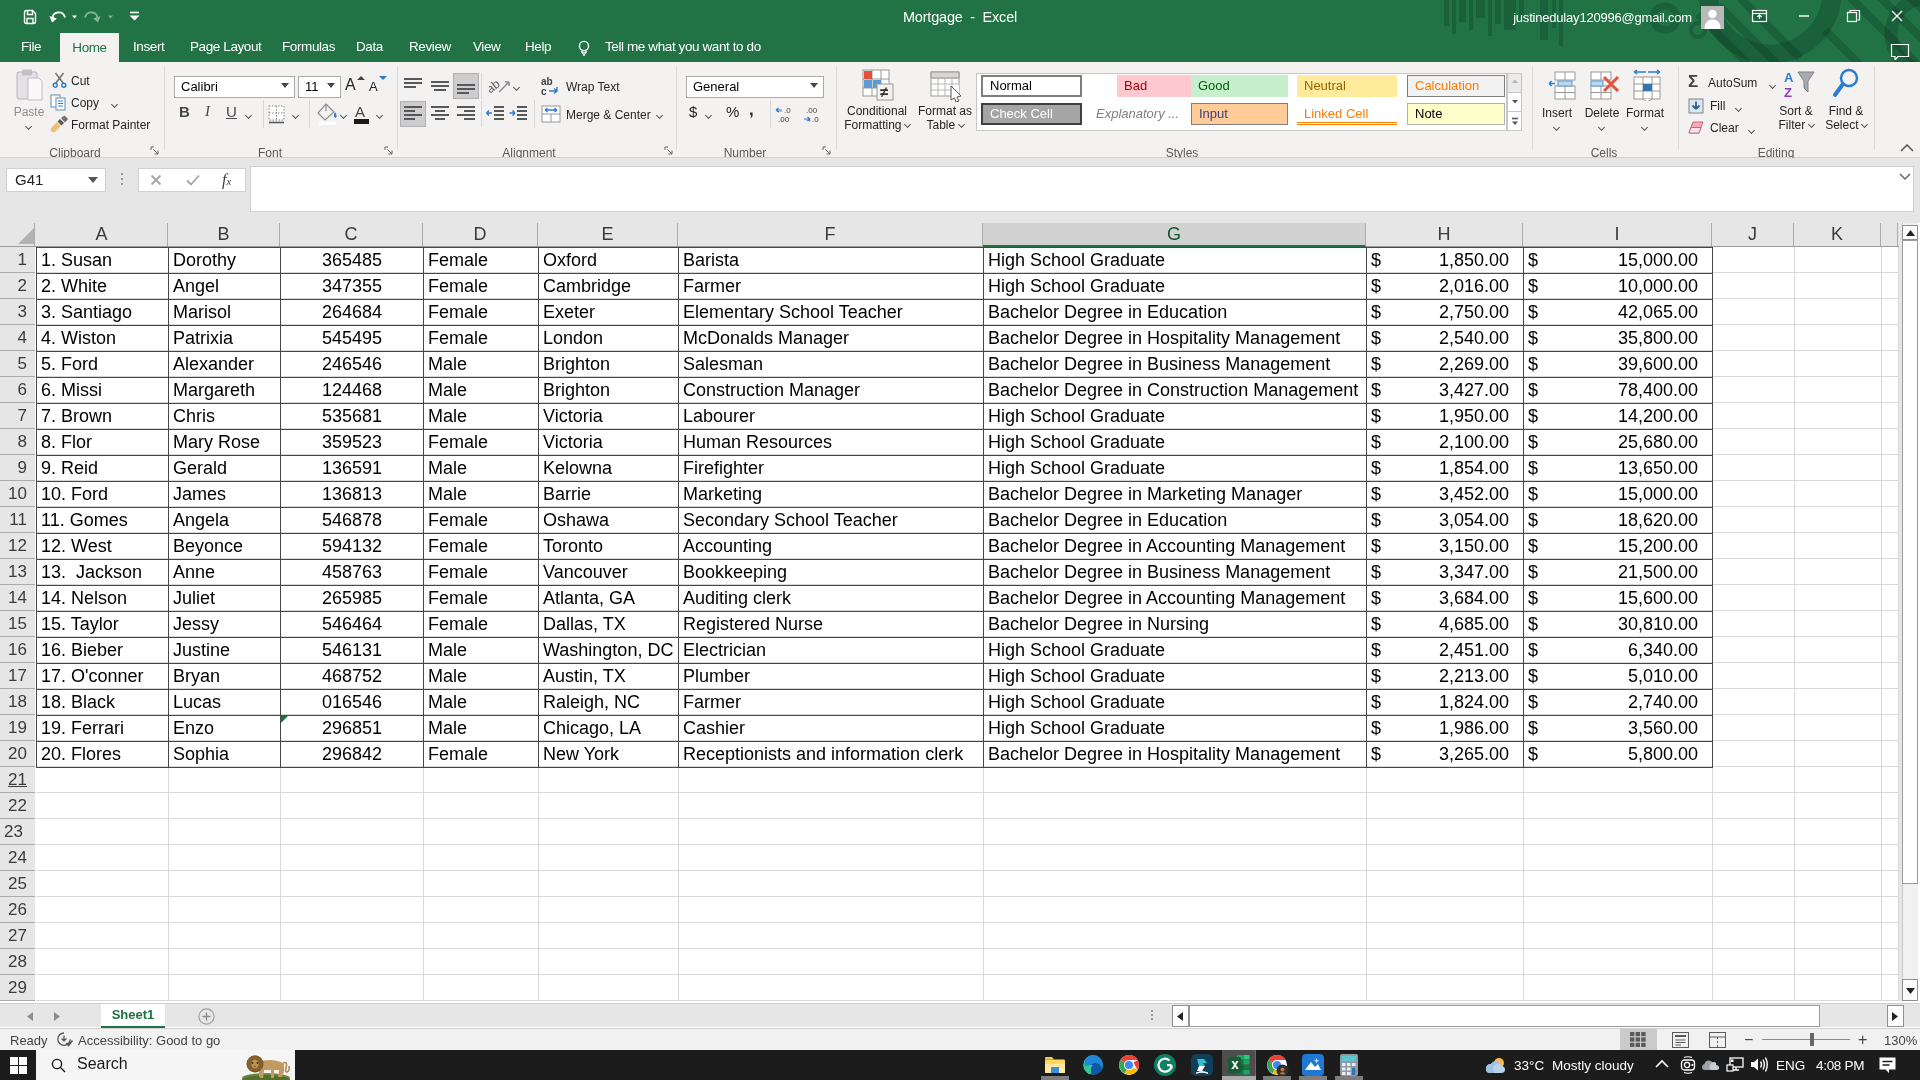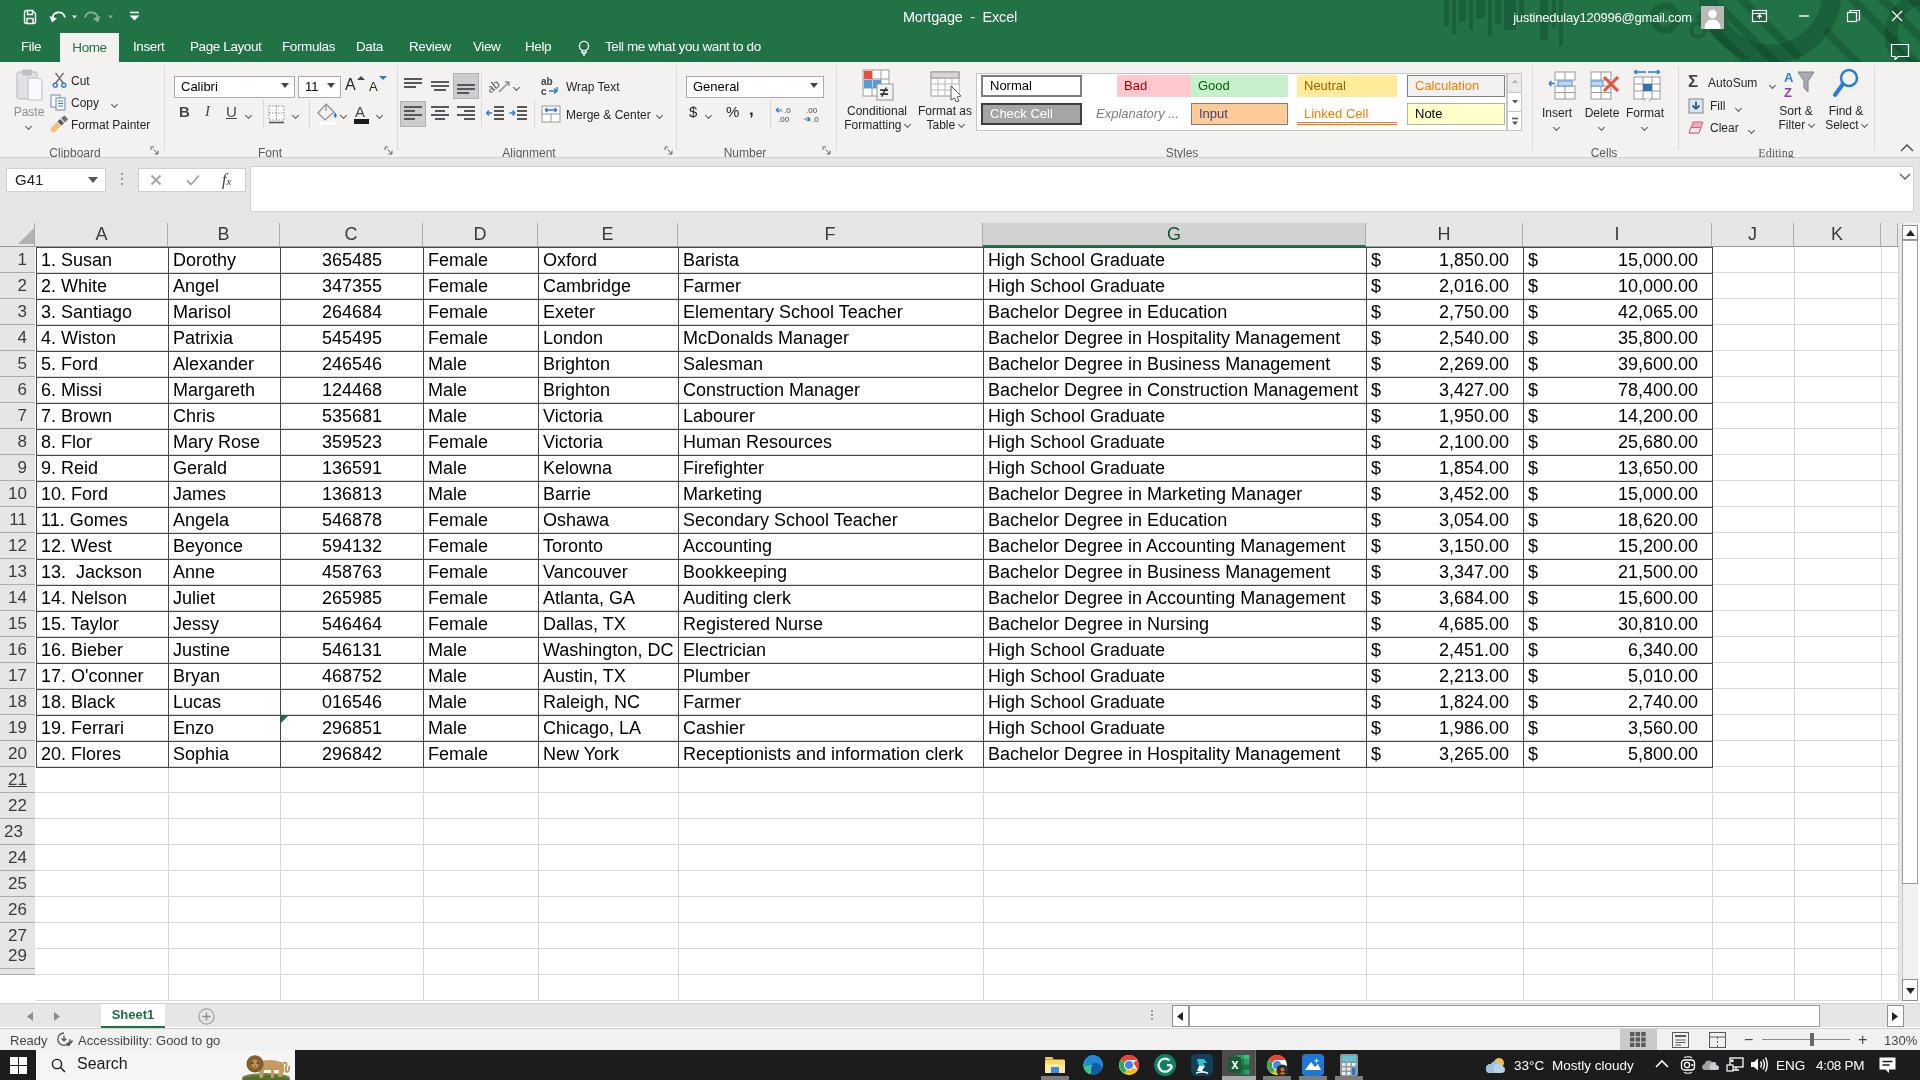--- a/index.html
+++ b/index.html
@@ -399,21 +399,21 @@
     <path d="M14 2 L30 2 L24 11 L24 22 L20 18 L20 11 Z" fill="#a8abaf" stroke="#7f8286"></path>
   </svg>
   <div class="bigbtn" style="left:1770px;top:42px;width:52px;">Sort &amp;</div>
   <div class="bigbtn" style="left:1770px;top:56px;width:52px;">Filter <span style="display:inline-block;width:5px;height:5px;border-right:1.4px solid #54575a;border-bottom:1.4px solid #54575a;transform:rotate(45deg);vertical-align:2px;"></span></div>
   <svg class="icon" style="left:1832px;top:6px" width="30" height="32" viewBox="0 0 30 32">
     <circle cx="17" cy="10" r="8" fill="none" stroke="#2b7cd3" stroke-width="2.5"></circle>
     <path d="M11 16 L3 27" stroke="#2b7cd3" stroke-width="4" stroke-linecap="round"></path>
   </svg>
   <div class="bigbtn" style="left:1820px;top:42px;width:52px;">Find &amp;</div>
   <div class="bigbtn" style="left:1820px;top:56px;width:52px;">Select <span style="display:inline-block;width:5px;height:5px;border-right:1.4px solid #54575a;border-bottom:1.4px solid #54575a;transform:rotate(45deg);vertical-align:2px;"></span></div>
-  <div class="glabel" style="left:1731px;width:90px;font-family:Liberation Serif, serif;">Editing</div>
+  <div class="glabel" style="left:1731px;width:90px;">Editing</div>
   <svg class="icon" style="left:1900px;top:82px" width="14" height="8" viewBox="0 0 14 8">
       <path d="M1 7 L7 1 L13 7" fill="none" stroke="#555" stroke-width="1.5"></path>
     </svg>
 
   <svg class="icon" style="left:150px;top:84px" width="11" height="11" viewBox="0 0 11 11">
       <g stroke="#666" fill="none">
         <path d="M1 4 L1 1 L4 1"></path>
         <path d="M3.5 3.5 L8 8 M8 8 L8 4.5 M8 8 L4.5 8"></path>
       </g>
     </svg>
@@ -495,21 +495,21 @@
       <div class="rowhead" style="top:492px;">19</div>
       <div class="rowhead" style="top:518px;">20</div>
       <div class="rowhead" style="top:544px;text-decoration:underline;">21</div>
       <div class="rowhead" style="top:570px;">22</div>
       <div class="rowhead" style="top:596px;text-align:center;">23</div>
       <div class="rowhead" style="top:622px;">24</div>
       <div class="rowhead" style="top:648px;">25</div>
       <div class="rowhead" style="top:674px;">26</div>
       <div class="rowhead" style="top:700px;">27</div>
       <div class="rowhead" style="top:726px;">28</div>
-      <div class="rowhead" style="top:720px;">29</div>
+      <div class="rowhead" style="top:752px;">29</div>
     </div>
   <div id="gridlines">
       <div class="vline" style="left:168px;height:754px;"></div>
       <div class="vline" style="left:280px;height:754px;"></div>
       <div class="vline" style="left:423px;height:754px;"></div>
       <div class="vline" style="left:538px;height:754px;"></div>
       <div class="vline" style="left:678px;height:754px;"></div>
       <div class="vline" style="left:983px;height:754px;"></div>
       <div class="vline" style="left:1366px;height:754px;"></div>
       <div class="vline" style="left:1523px;height:754px;"></div>

